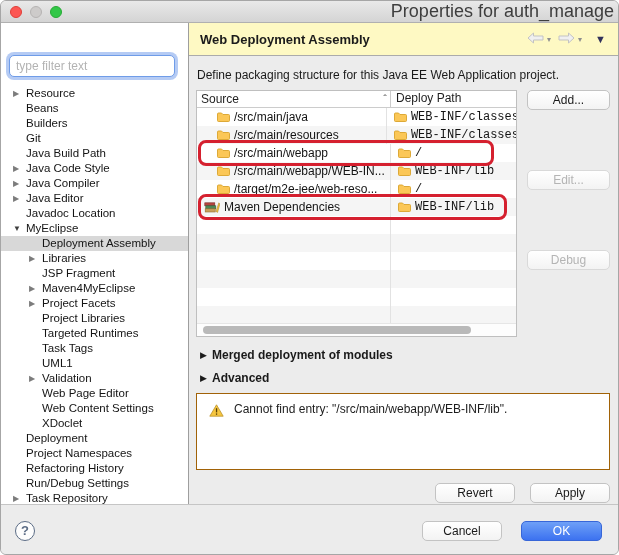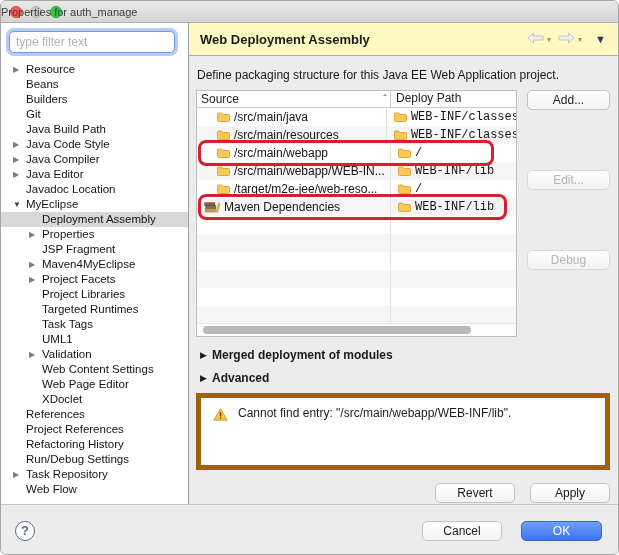--- a/index.html
+++ b/index.html
@@ -8,26 +8,26 @@
   .window{position:relative;width:619px;height:555px;background:#ececec;border:1px solid #a6a6a6;
           border-radius:6px;overflow:hidden;}
   
   .titlebar{height:22px;background:linear-gradient(#e9e9e9,#d4d4d4);border-bottom:1px solid #b0b0b0;
             display:flex;align-items:center;position:relative;}
   .lights{display:flex;gap:8px;margin-left:9px;}
   .light{width:12px;height:12px;border-radius:50%;}
   .light.close{background:#fc5753;border:1px solid #df3e38;}
   .light.min{background:#cdcbca;border:1px solid #b5b3b2;}
   .light.zoom{background:#33c748;border:1px solid #27aa35;}
-  .wtitle{position:absolute;left:0;right:16px;text-align:left;font-size:11px;color:#3e3e3e;}
+  .wtitle{position:absolute;left:0;right:4px;text-align:right;font-size:18px;color:#3e3e3e;}
   
   .bodyrow{display:flex;height:481px;}
   
   .sidebar{width:189px;background:#ffffff;border-right:1px solid #9e9e9e;overflow:hidden;}
-  .filterwrap{padding:8px 0 0 8px;}
+  .filterwrap{padding:8px 0 0 8px;margin-top:24px;}
   .filter{width:166px;height:22px;border:1px solid #6f9ce8;border-radius:5px;outline:none;
           box-shadow:0 0 0 3px rgba(120,160,235,.55);font-size:12px;padding:0 6px;color:#222;}
   .filter::placeholder{color:#b3b3b3;}
   .tree{margin-top:9px;}
   .tree-item{height:15px;line-height:15px;font-size:11.5px;color:#141414;display:flex;align-items:center;white-space:nowrap;}
   .tree-item.lvl0{padding-left:12px;}
   .tree-item.lvl1{padding-left:28px;}
   .tree-item.selected{background:#d8d8d8;}
   .tw{width:13px;display:inline-block;font-size:8px;color:#7c7c7c;text-align:left;flex:none;}
   .tw.down{color:#3f3f3f;}
@@ -64,21 +64,21 @@
        border-radius:5px;height:20px;display:flex;align-items:center;justify-content:center;}
   .sbtn{width:83px;}
   .sbtn+.sbtn{margin-top:13px;}
   .btn.disabled{color:#b4b4b4;border-color:#d9d9d9;}
   
   .sections{margin-top:10px;margin-left:2px;}
   .secrow{display:flex;align-items:center;height:16px;margin-bottom:7px;}
   .secarrow{font-size:9px;color:#1a1a1a;width:14px;padding-left:2px;}
   .seclabel{font-size:12px;font-weight:bold;color:#1a1a1a;}
   
-  .warnbox{margin-top:5px;height:77px;background:#ffffff;border:5px solid #a16207;padding:8px 8px;
+  .warnbox{margin-top:5px;height:77px;background:#ffffff;border:1px solid #a16207;padding:8px 8px;
            display:flex;align-items:flex-start;}
   .warnicon{margin:1px 10px 0 4px;flex:none;}
   .warntext{font-size:12px;color:#1c1c1c;}
   
   .applyrow{display:flex;justify-content:flex-end;gap:15px;margin-top:13px;}
   .abtn{width:80px;text-align:center;}
   
   .footer{height:52px;border-top:1px solid #c5c5c5;background:#ececec;display:flex;align-items:center;
           padding:0 16px 0 14px;}
   .helpbtn{width:20px;height:20px;border:1.5px solid #5c6d86;border-radius:50%;color:#5c6d86;
@@ -147,21 +147,21 @@
           <div class="tree-item lvl0">
             <span class="tw down">▼</span>
             <span>MyEclipse</span>
           </div>
           <div class="tree-item lvl1 selected">
             <span class="tw"></span>
             <span>Deployment Assembly</span>
           </div>
           <div class="tree-item lvl1">
             <span class="tw">▶</span>
-            <span>Properties</span>
+            <span>Libraries</span>
           </div>
           <div class="tree-item lvl1">
             <span class="tw"></span>
             <span>JSP Fragment</span>
           </div>
           <div class="tree-item lvl1">
             <span class="tw">▶</span>
             <span>Maven4MyEclipse</span>
           </div>
           <div class="tree-item lvl1">
@@ -183,37 +183,37 @@
           <div class="tree-item lvl1">
             <span class="tw"></span>
             <span>UML1</span>
           </div>
           <div class="tree-item lvl1">
             <span class="tw">▶</span>
             <span>Validation</span>
           </div>
           <div class="tree-item lvl1">
             <span class="tw"></span>
+            <span>Web Page Editor</span>
+          </div>
+          <div class="tree-item lvl1">
+            <span class="tw"></span>
             <span>Web Content Settings</span>
           </div>
           <div class="tree-item lvl1">
             <span class="tw"></span>
-            <span>Web Page Editor</span>
-          </div>
-          <div class="tree-item lvl1">
-            <span class="tw"></span>
             <span>XDoclet</span>
           </div>
           <div class="tree-item lvl0">
             <span class="tw"></span>
-            <span>References</span>
-          </div>
-          <div class="tree-item lvl0">
-            <span class="tw"></span>
-            <span>Project References</span>
+            <span>Deployment</span>
+          </div>
+          <div class="tree-item lvl0">
+            <span class="tw"></span>
+            <span>Project Namespaces</span>
           </div>
           <div class="tree-item lvl0">
             <span class="tw"></span>
             <span>Refactoring History</span>
           </div>
           <div class="tree-item lvl0">
             <span class="tw"></span>
             <span>Run/Debug Settings</span>
           </div>
           <div class="tree-item lvl0">

